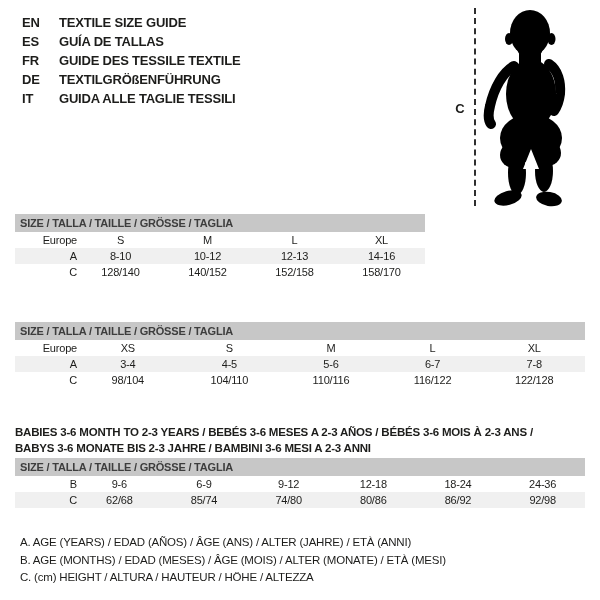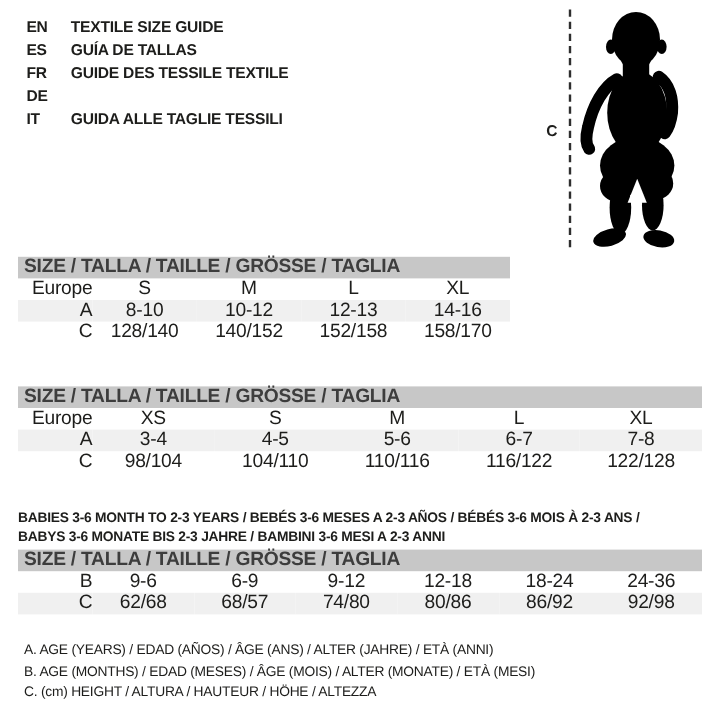--- a/index.html
+++ b/index.html
@@ -39,21 +39,21 @@
   .sec-children{left:15px;top:322px;width:570px;}
   .sec-babies{left:15px;top:424px;width:570px;}
   .tbl-title{
     font-size:11.5px;font-weight:700;line-height:14px;letter-spacing:-0.2px;
     margin:0 0 12px 0;white-space:nowrap;
   }
   .sec-babies .tbl-title{line-height:16px;margin-bottom:2px;white-space:normal;}
   .subscript{font-size:8px;vertical-align:-2px;}
 
   table{border-collapse:collapse;table-layout:fixed;width:100%;}
-  td{padding:0;font-size:16px;height:16px;text-align:center;color:var(--ink);letter-spacing:-0.2px;white-space:nowrap;}
+  td{padding:0;font-size:11px;height:16px;text-align:center;color:var(--ink);letter-spacing:-0.2px;white-space:nowrap;}
   tr.hdr td{
     background:var(--bar);height:18px;text-align:left;padding-left:5px;
     font-weight:700;color:#3d3d3d;
   }
   td.rowlabel{text-align:right;padding-left:4px;}
   tr.alt td{background:var(--alt);}
 
   
   .footnotes{position:absolute;left:20px;top:534px;}
   .footnote{font-size:11.5px;font-weight:400;line-height:17.5px;letter-spacing:-0.2px;white-space:nowrap;}
@@ -71,20 +71,21 @@
     <div class="lang-row">
       <span class="lang-code">ES</span>
       <span class="lang-title">GUÍA DE TALLAS</span>
     </div>
     <div class="lang-row">
       <span class="lang-code">FR</span>
       <span class="lang-title">GUIDE DES TESSILE TEXTILE</span>
     </div>
     <div class="lang-row">
       <span class="lang-code">DE</span>
+      <span class="lang-title">TEXTILGRÖßENFÜHRUNG</span>
     </div>
     <div class="lang-row">
       <span class="lang-code">IT</span>
       <span class="lang-title">GUIDA ALLE TAGLIE TESSILI</span>
     </div>
   </div>
 
   <div class="height-line"></div>
   <div class="c-label">C</div>
   <svg class="baby-figure" viewBox="0 0 100 200" xmlns="http://www.w3.org/2000/svg" aria-hidden="true">
@@ -221,21 +222,21 @@
         <td>9-6</td>
         <td>6-9</td>
         <td>9-12</td>
         <td>12-18</td>
         <td>18-24</td>
         <td>24-36</td>
       </tr>
       <tr class="alt">
         <td class="rowlabel">C</td>
         <td>62/68</td>
-        <td>68/57</td>
+        <td>85/74</td>
         <td>74/80</td>
         <td>80/86</td>
         <td>86/92</td>
         <td>92/98</td>
       </tr>
     </tbody>
       </table>
   </div>
 
   <div class="footnotes">

